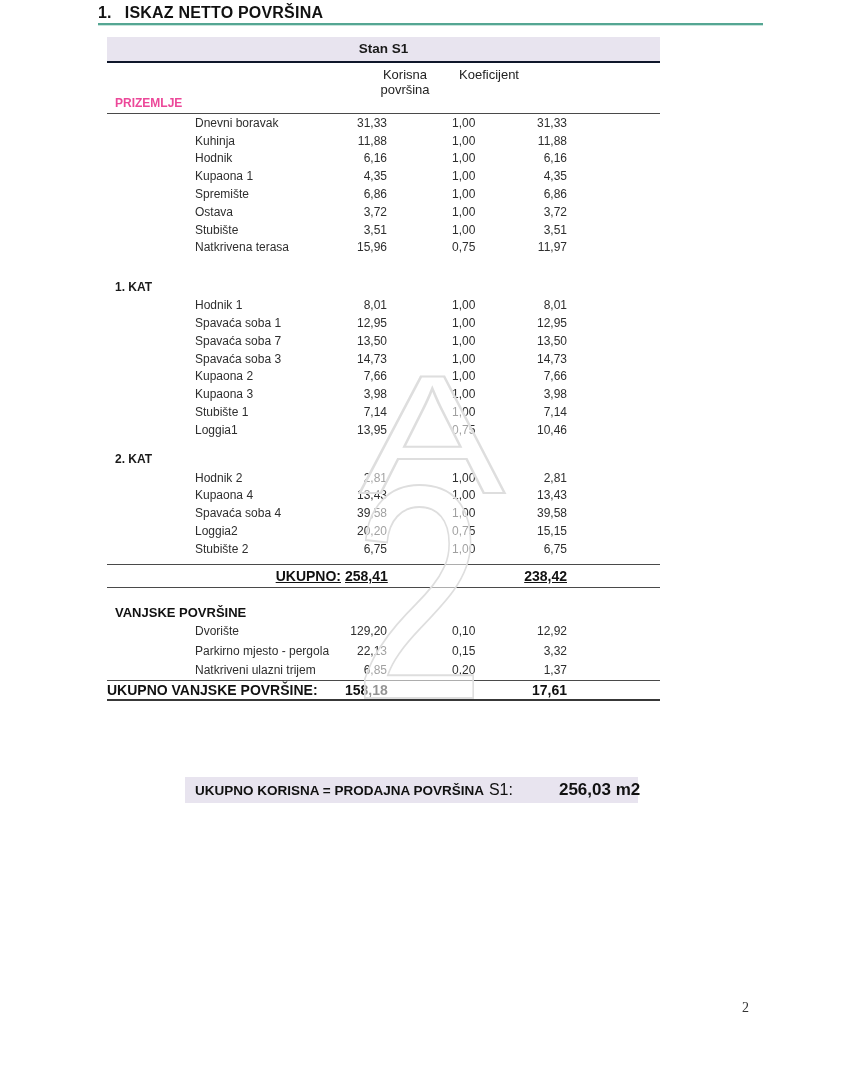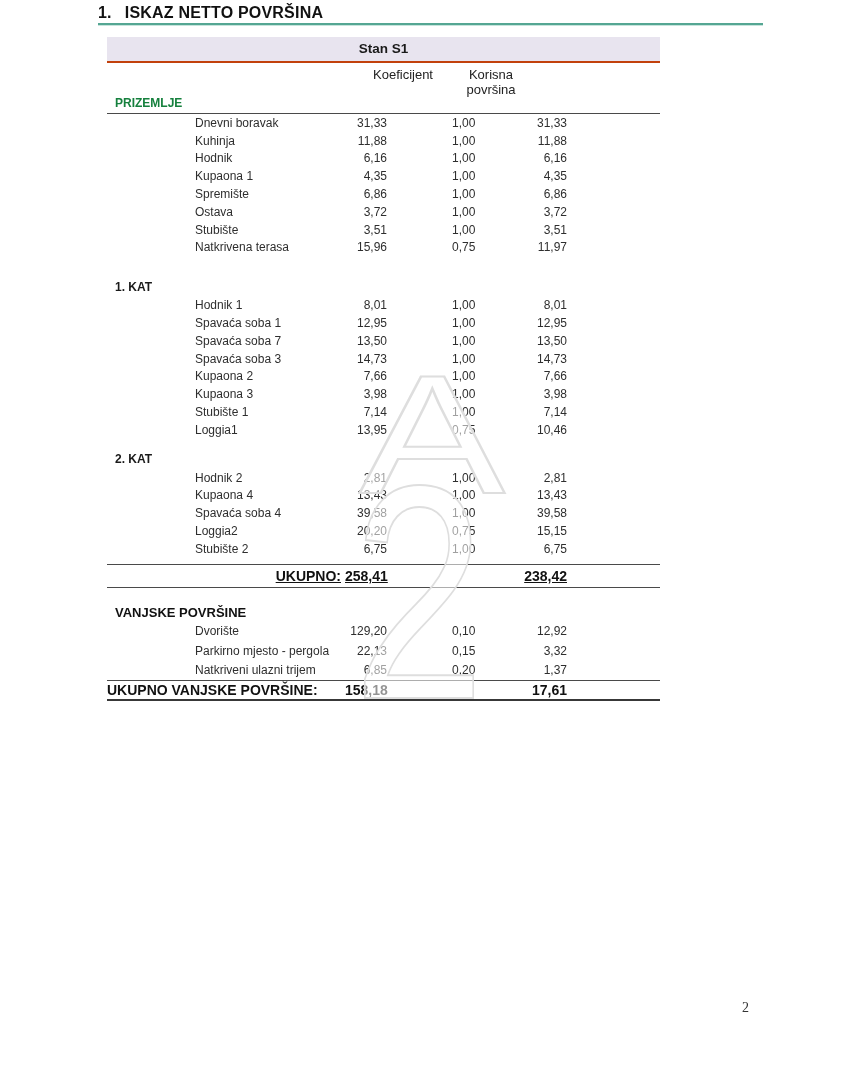--- a/index.html
+++ b/index.html
@@ -8,29 +8,29 @@
   .page { position:relative; width:845px; height:1080px; background:#fff; overflow:hidden; }
 
   
   .doc-title { position:absolute; left:98px; top:4px; font-size:16px; font-weight:bold; color:#111; letter-spacing:.2px; }
   .doc-title .num { display:inline-block; margin-right:13px; }
   .title-rule { position:absolute; left:98px; top:23px; width:665px; height:0;
                 border-top:2px solid var(--teal,#55a693); border-bottom:1px solid #c6e4dc; }
 
   
   .area-table { position:absolute; left:107px; top:37px; width:553px; }
-  .stan-band { height:26px; background:var(--lav,#e8e4ef); border-bottom:2px solid #c2410c;
+  .stan-band { height:26px; background:var(--lav,#e8e4ef); border-bottom:2px solid #0f172a;
                text-align:center; font-weight:bold; font-size:13.5px; line-height:24px; color:#1a1a1a; }
   .grid { display:grid; grid-template-columns:238px 92px 80px 143px; }
   .col-header-row { height:51px; border-bottom:1.5px solid #4a4a4a; font-size:13px; color:#222; }
   .colhead { text-align:center; padding-top:4px; line-height:15px; }
   .colhead.nudge-a { transform:translateX(5px); }
   .colhead.nudge-b { transform:translateX(12px); }
   .colhead.nudge-c { transform:translateX(14px); }
-  .sec-in-header { display:flex; align-items:flex-end; padding:0 0 3px 8px; font-weight:bold; font-size:12px; color:#15803d; }
+  .sec-in-header { display:flex; align-items:flex-end; padding:0 0 3px 8px; font-weight:bold; font-size:12px; color:#ec4899; }
 
   .trow { display:grid; grid-template-columns:238px 92px 80px 143px; height:17.8px; align-items:center; font-size:12px; color:#2e2e2e; }
   .trow.outdoor { height:19.5px; }
   .room { padding-left:88px; white-space:nowrap; }
   .num  { text-align:right; white-space:nowrap; }
   .c2.num { padding-right:50px; }
   .c3.num { padding-right:55px;margin-left:15px; }
   .c4.num { padding-right:93px; }
 
   .sec-gap { height:13px; }
@@ -67,22 +67,22 @@
   <div class="doc-title">
     <span class="num">1.</span><span>ISKAZ NETTO POVRŠINA</span>
   </div>
   <div class="title-rule"></div>
 
   <div class="area-table">
     <div class="stan-band">Stan S1</div>
 
     <div class="grid col-header-row">
       <div class="sec-in-header">PRIZEMLJE</div>
+      <div class="colhead nudge-c">Korisna površina</div>
       <div class="colhead nudge-b">Koeficijent</div>
-      <div class="colhead nudge-c">Korisna površina</div>
     </div>
 
     <div id="tbody">
         <div class="trow">
           <div class="c1 room">Dnevni boravak</div>
           <div class="c2 num">31,33</div>
           <div class="c3 num">1,00</div>
           <div class="c4 num">31,33</div>
         </div>
         <div class="trow">
@@ -242,20 +242,25 @@
       </div>
 
     <div class="grid outdoor-total-row">
       <div class="tlabel">UKUPNO VANJSKE POVRŠINE:</div>
       <div class="c2 num">158,18</div>
       <div class="c3 num"></div>
       <div class="c4 num">17,61</div>
     </div>
   </div>
 
+  <div class="grand-band">
+    <span class="gt-label">UKUPNO  KORISNA = PRODAJNA POVRŠINA</span>
+    <span class="gt-unit">S1:</span>
+    <span class="gt-value">256,03 m2</span>
+  </div>
 
   <svg class="watermark" viewBox="0 0 210 360" xmlns="http://www.w3.org/2000/svg">
     <g font-family="Liberation Sans, sans-serif" fill="rgba(255,255,255,0.55)" stroke="#dedede" stroke-width="2">
       <text id="wm-a" text-anchor="middle" font-size="168" transform="translate(99,135) scale(1.3,1)">A</text>
       <text id="wm-2" text-anchor="middle" font-size="305" transform="translate(86,340) scale(0.78,1)">2</text>
     </g>
   </svg>
 
   <div class="page-num">2</div>
 

